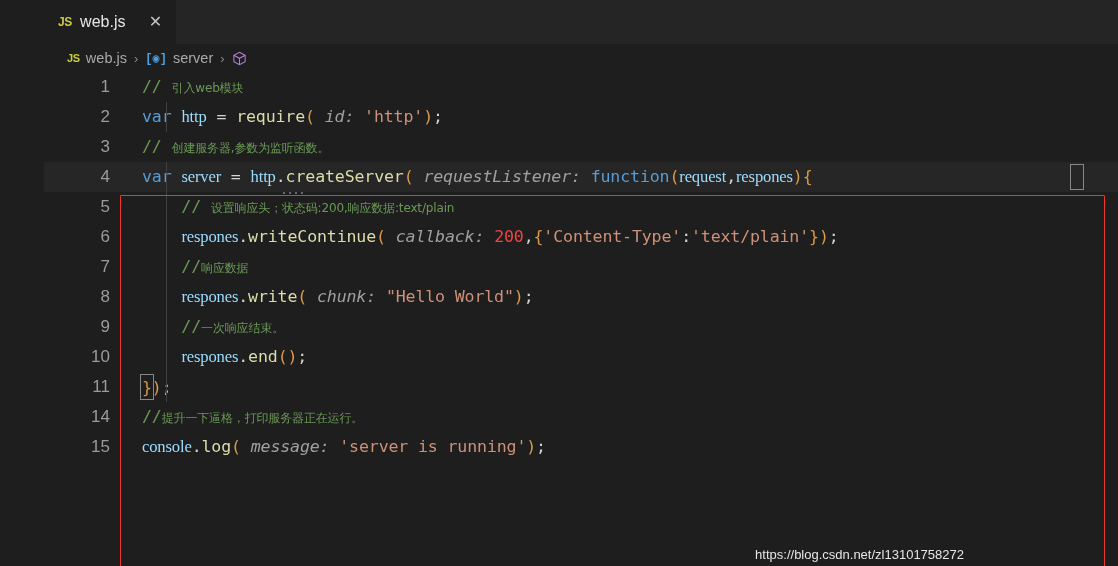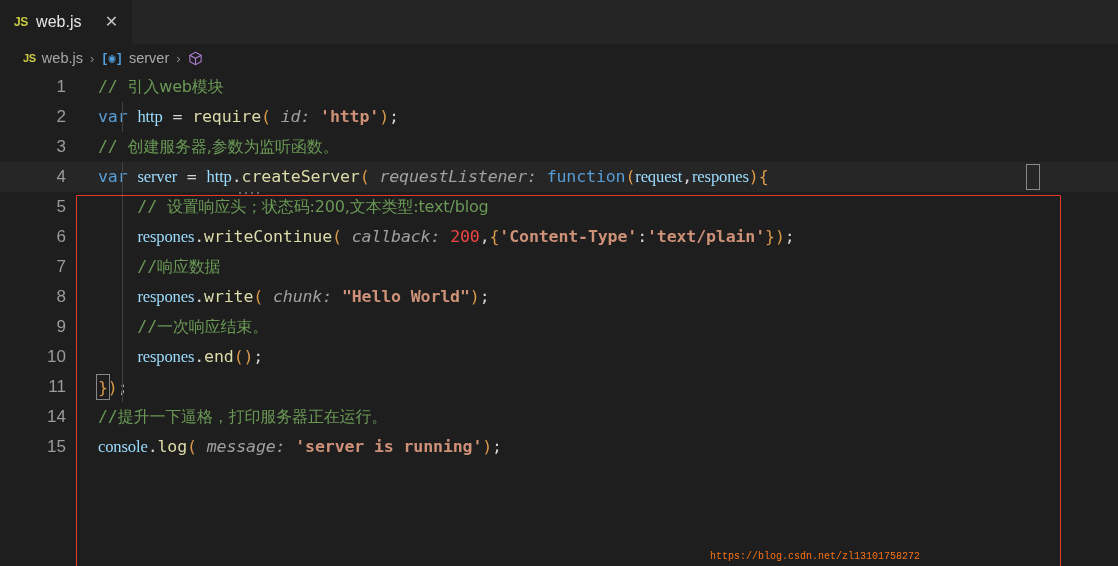--- a/index.html
+++ b/index.html
@@ -13,20 +13,21 @@
     overflow: hidden;
     font-family: "Liberation Sans", sans-serif;
     -webkit-font-smoothing: antialiased;
   }
 
   #app {
     position: relative;
     width: 926px;
     height: 566px;
     background: #1e1e1e;
+    margin-left: 44px;
   }
 
   
   .tabbar {
     position: absolute;
     left: 0; top: 0;
     width: 1118px;
     height: 44px;
     background: #252526;
     display: flex;
@@ -157,28 +158,28 @@
     color: #d4d4d4;
     letter-spacing: -0.15px;
   }
 
   
   .t-kw    { color: #569cd6; }
   .t-var   { color: #9cdcfe; font-family: Liberation Serif, serif; }
   .t-op    { color: #d4d4d4; }
   .t-fn    { color: #dcdcaa; }
   .t-param { color: #a0a0a0; font-style: italic; text-align: right; }
-  .t-str   { color: #ce9178; font-weight: bold; }
+  .t-str   { color: #ce9178; }
   .t-num   { color: #ef4444; }
   .t-cmt   { color: #6a9955; }
   .t-punct { color: #d4d4d4; }
   .t-paren { color: #da9a4a; }
   .t-brace1{ color: #da9a4a; }
 
-  .cmt-cn { font-family: "DejaVu Sans", "Liberation Sans", sans-serif; font-size: 16px; }
+  .cmt-cn { font-family: "DejaVu Sans", "Liberation Sans", sans-serif; font-size: 12px; }
 
   
   .indent-guide {
     position: absolute;
     width: 1px;
     background: #404040;
     left: 122px;
     top: 90px;
     height: 240px;
   }
@@ -210,23 +211,23 @@
     box-sizing: border-box;
     pointer-events: none;
     border-radius: 1px;
   }
 
   
   .watermark {
     position: absolute;
     right: 6px;
     bottom: 4px;
-    color: #f97316;
-    font-size: 10px;
-    font-family: Liberation Mono, monospace;
+    color: #e5e5e5;
+    font-size: 13px;
+    font-family: Liberation Sans, sans-serif;
     white-space: nowrap;
   }
 
   
   .squiggle {
     position: absolute;
     left: 238px;
     top: 118px;
     width: 24px;
     height: 4px;
@@ -279,21 +280,21 @@
         <div class="line">
           <div class="ln">3</div>
           <div class="code"><span class="t-cmt">// </span><span class="t-cmt cmt-cn">创建服务器,参数为监听函数。</span></div>
         </div>
         <div class="line current">
           <div class="ln">4</div>
           <div class="code"><span class="t-kw">var</span><span class="t-op"> </span><span class="t-var">server</span><span class="t-op"> </span><span class="t-op">=</span><span class="t-op"> </span><span class="t-var">http</span><span class="t-punct">.</span><span class="t-fn">createServer</span><span class="t-paren">(</span><span class="t-op"> </span><span class="t-param">requestListener:</span><span class="t-op"> </span><span class="t-kw">function</span><span class="t-paren">(</span><span class="t-var">request</span><span class="t-punct">,</span><span class="t-var">respones</span><span class="t-paren">)</span><span class="t-brace1">{</span></div>
         </div>
         <div class="line">
           <div class="ln">5</div>
-          <div class="code"><span class="t-cmt">    // </span><span class="t-cmt cmt-cn">设置响应头；状态码:200,文本类型:text/blog</span></div>
+          <div class="code"><span class="t-cmt">    // </span><span class="t-cmt cmt-cn">设置响应头；状态码:200,响应数据:text/plain</span></div>
         </div>
         <div class="line">
           <div class="ln">6</div>
           <div class="code"><span class="t-op">    </span><span class="t-var">respones</span><span class="t-punct">.</span><span class="t-fn">writeContinue</span><span class="t-paren">(</span><span class="t-op"> </span><span class="t-param">callback:</span><span class="t-op"> </span><span class="t-num">200</span><span class="t-punct">,</span><span class="t-paren">{</span><span class="t-str">'Content-Type'</span><span class="t-punct">:</span><span class="t-str">'text/plain'</span><span class="t-paren">}</span><span class="t-paren">)</span><span class="t-punct">;</span></div>
         </div>
         <div class="line">
           <div class="ln">7</div>
           <div class="code"><span class="t-cmt">    //</span><span class="t-cmt cmt-cn">响应数据</span></div>
         </div>
         <div class="line">

